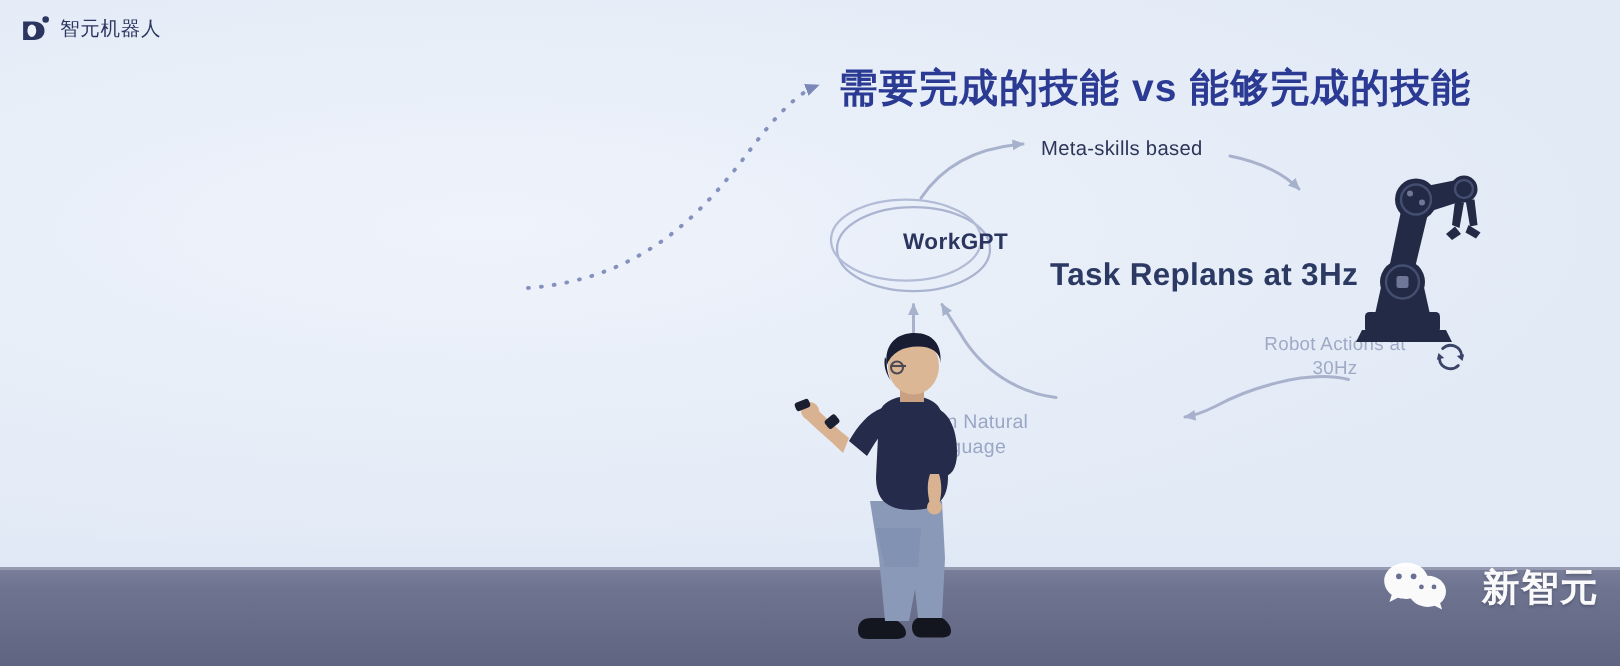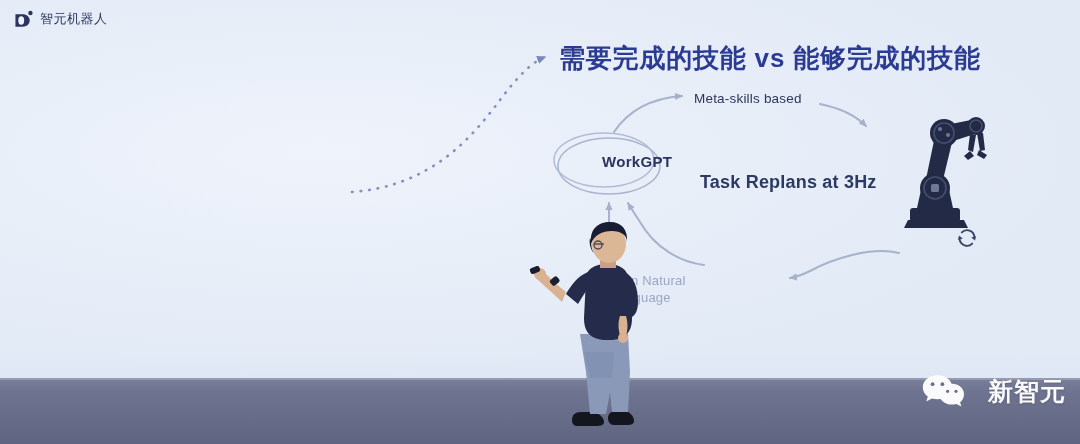--- a/index.html
+++ b/index.html
@@ -128,21 +128,21 @@
   }
   #label-workgpt {
     left: 602px; top: 153px;
     font-size: 15px;
     font-weight: 700;
     color: #2a3560;
     letter-spacing: 0.3px;
   }
   #label-replans {
     left: 700px; top: 172px;
-    font-size: 18px;
+    font-size: 21px;
     font-weight: 700;
     color: #2c3a63;
   }
   #label-imagedepth {
     left: 708px; top: 251px;
     font-size: 14px;
     line-height: 18px;
     font-weight: 500;
     color: #2c3659;
   }
@@ -279,20 +279,24 @@
     <div class="dlabel" id="label-workgpt">WorkGPT</div>
 
     <div class="dlabel" id="label-replans">Task Replans at 3Hz</div>
 
 
     <div class="dlabel" id="label-tasknl">
       <div>Task in Natural</div>
       <div>Language</div>
     </div>
 
+    <div class="dlabel" id="label-robotact">
+      <div>Robot Actions at</div>
+      <div>30Hz</div>
+    </div>
 
     <svg id="robot" viewBox="0 0 104 130">
       <g fill="#232a45">
 
         <path d="M20,124 L84,124 L80,116 L24,116 Z"></path>
         <rect x="26" y="104" width="50" height="14" rx="3"></rect>
         <path d="M33,104 L69,104 L65,86 L37,86 Z"></path>
 
         <circle cx="51" cy="84" r="15"></circle>
 

